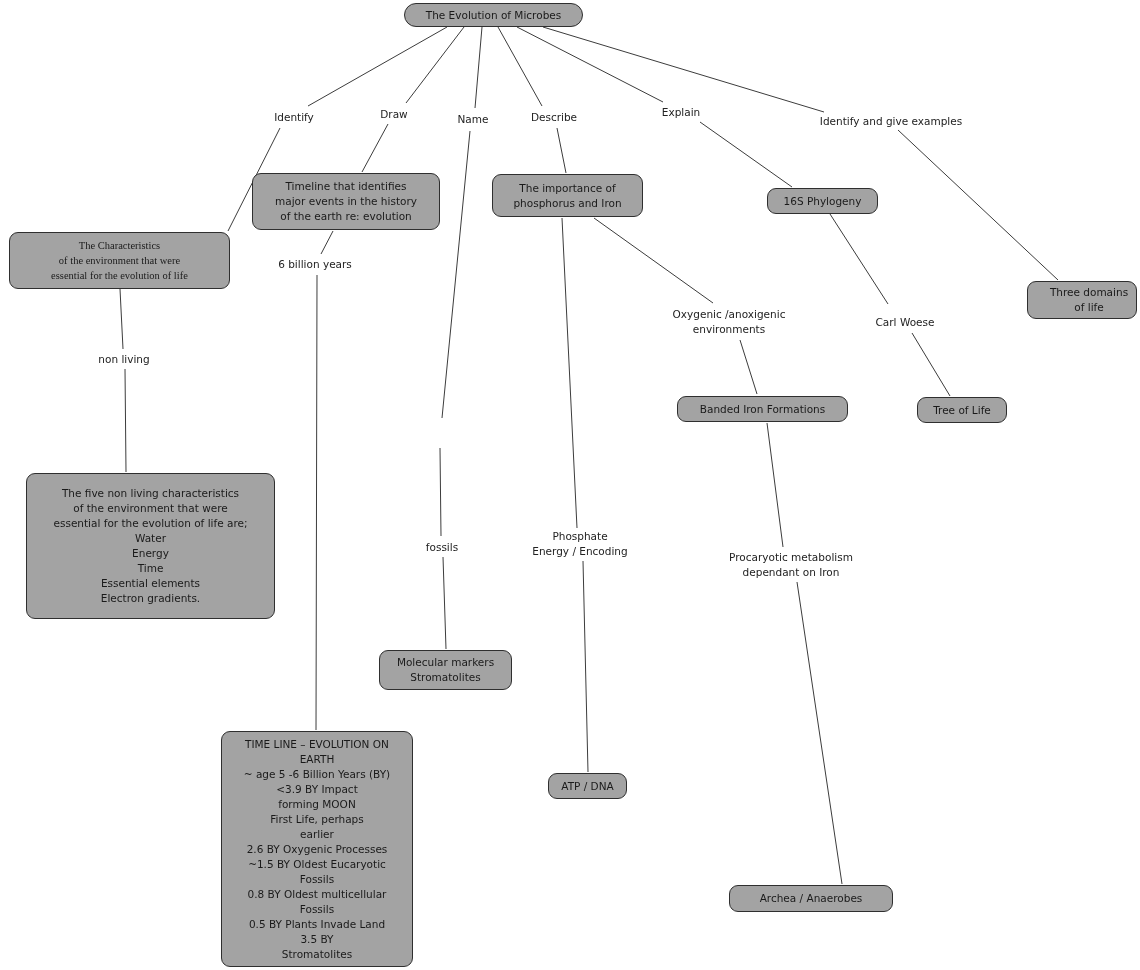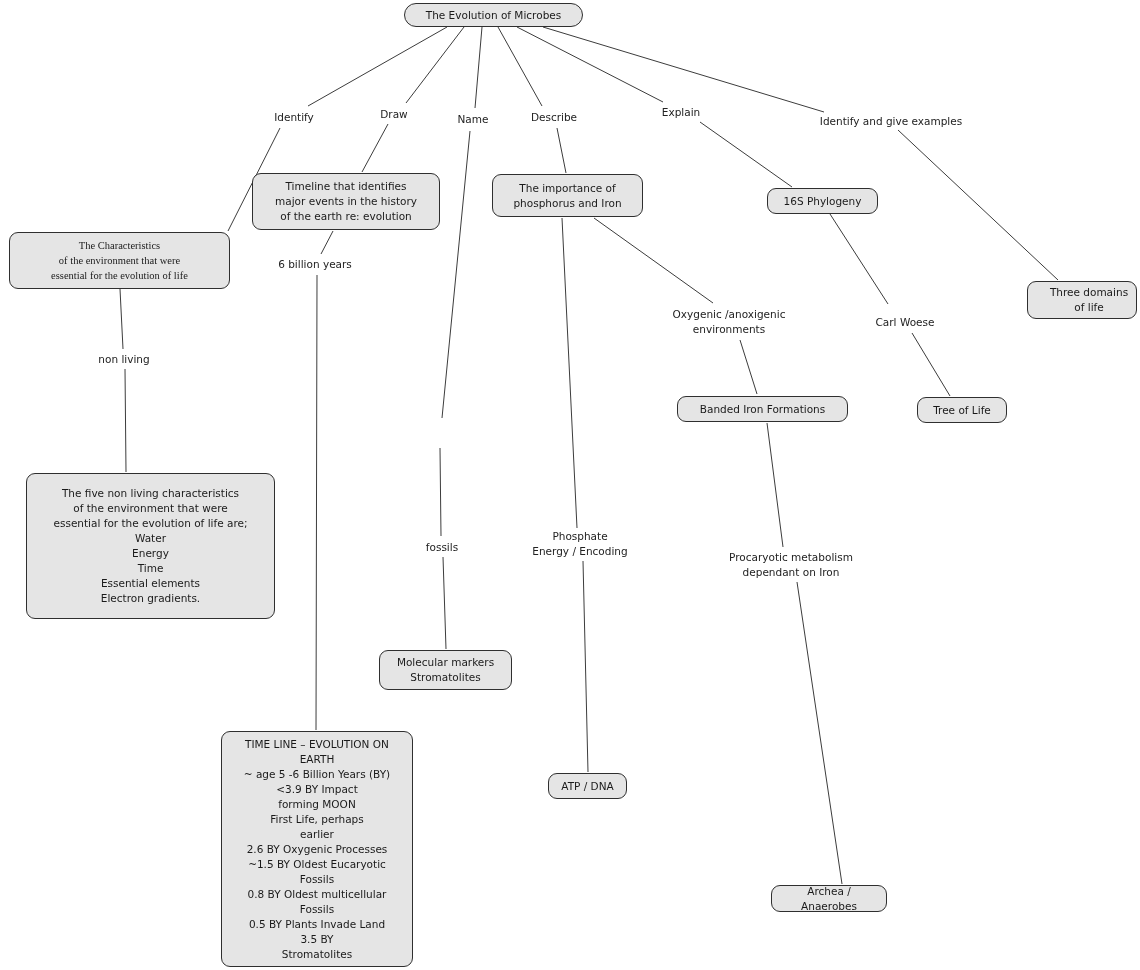--- a/index.html
+++ b/index.html
@@ -8,21 +8,21 @@
     width: 1140px;
     height: 970px;
     font-family: "DejaVu Sans", "Liberation Sans", sans-serif;
     color: #1a1a1a;
     overflow: hidden;
   }
   #edges-svg { position: absolute; left: 0; top: 0; }
   .node {
     position: absolute;
     box-sizing: border-box;
-    background: #e5e5e5;
+    background: #a3a3a3;
     border: 1px solid #2f2f2f;
     border-radius: 9px;
     display: flex;
     align-items: center;
     justify-content: center;
     text-align: center;
     white-space: pre-line;
     font-size: 10.5px;
     line-height: 15px;
     padding: 2px 6px;
@@ -119,21 +119,21 @@
 ~1.5 BY Oldest Eucaryotic
 Fossils
 0.8 BY Oldest multicellular
 Fossils
 0.5 BY Plants Invade Land
 3.5 BY
 Stromatolites</div>
 
   <div class="node" style="left:548px; top:773px; width:79px; height:26px;">ATP / DNA</div>
 
-  <div class="node" style="left:771px; top:885px; width:116px; height:27px;">Archea / Anaerobes</div>
+  <div class="node" style="left:729px; top:885px; width:164px; height:27px;">Archea / Anaerobes</div>
 
   <div class="edge-label" style="left:294px; top:117px;">Identify</div>
 
   <div class="edge-label" style="left:394px; top:114px;">Draw</div>
 
   <div class="edge-label" style="left:473px; top:119px;">Name</div>
 
   <div class="edge-label" style="left:554px; top:117px;">Describe</div>
 
   <div class="edge-label" style="left:681px; top:112px;">Explain</div>

